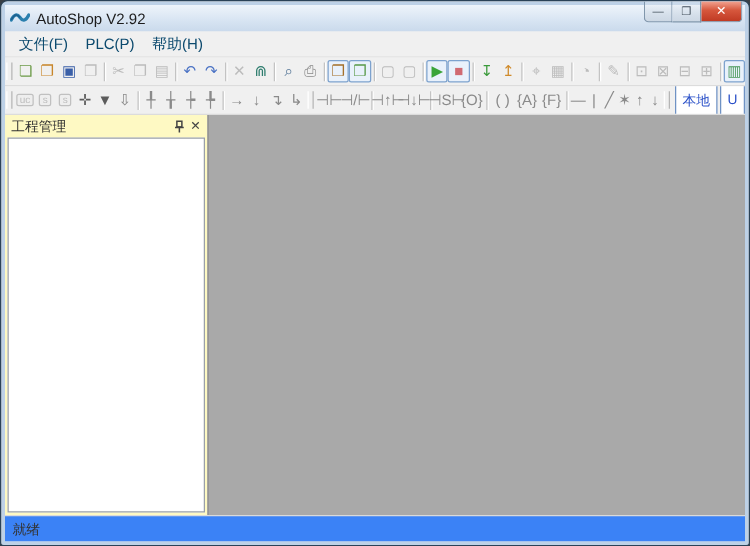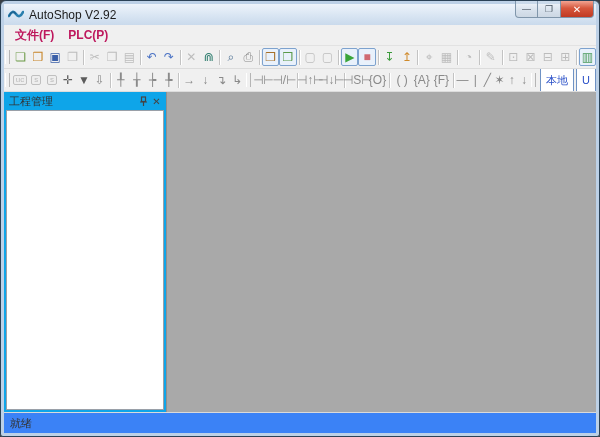--- a/index.html
+++ b/index.html
@@ -21,21 +21,21 @@
   .win-controls{position:absolute;top:-3px;right:2px;display:flex;}
   .wc{width:23px;height:17px;box-sizing:border-box;border:1px solid #8096ab;border-top:none;
       display:flex;align-items:center;justify-content:center;font-size:9px;color:#fff;
       background:linear-gradient(#fdfdfd33,#cdd8e4);color:#44505c;}
   .wc.min{border-radius:0 0 0 4px;}
   .wc.max{border-left:none;}
   .wc.close{border-radius:0 0 4px 0;border-left:none;background:linear-gradient(#f2a492,#d6573d 45%,#c03a23);color:#fff;width:33px;font-size:10px;font-weight:bold;}
   
   .menubar{height:20px;margin:0 3px;background:#f0f0f0;display:flex;align-items:center;
     border-bottom:1px solid #e2e2e2;flex:0 0 auto;padding-left:4px;}
-  .menu-item{font-size:12px;color:#be185d;padding:2px 7px;cursor:default;font-weight:bold;}
+  .menu-item{font-size:12px;color:#0c4a6e;padding:2px 7px;cursor:default;}
   
   .toolbar{height:22px;margin:0 3px;background:#f0f0f0;display:flex;align-items:center;
     border-bottom:1px solid #dcdcdc;overflow:hidden;flex:0 0 auto;white-space:nowrap;}
   .grip{display:inline-block;width:3px;height:14px;margin:0 2px 0 1px;
     border-left:1px solid #fff;border-right:1px solid #b5b5b5;}
   .sep{display:inline-block;width:1px;height:15px;background:#c3c3c3;margin:0 2px;
     box-shadow:1px 0 0 #fff;}
   .btn{display:inline-flex;align-items:center;justify-content:center;
     width:18px;height:18px;box-sizing:border-box;border:1px solid transparent;border-radius:2px;}
   .tb2 .btn{width:17px;}
@@ -43,21 +43,21 @@
   .btn.narrow{width:13px;}
   .btn.active{border-color:#7da2ce;background:#e9f1fb;}
   .g{font-size:12px;line-height:1;color:#6e6e6e;}
   .btn.disabled .g{color:#bcbcbc;}
   .btn.dark .g{color:#8a8a8a;}
   .g.boxed{font-size:8px;border:1px solid #c0c0c0;color:#c0c0c0;padding:0 2px;border-radius:2px;background:#eee;}
   .textbtn{display:inline-block;font-size:11px;color:#2a50c8;border:1px solid #6f92c4;
     background:#fff;padding:15px 5px;margin-left:2px;border-radius:1px;}
   
   .content{flex:1 1 auto;display:flex;margin:0 3px;min-height:0;background:#a9a9a9;}
-  .side-panel{width:162px;flex:0 0 auto;display:flex;flex-direction:column;background:#0ea5e9;}
+  .side-panel{width:162px;flex:0 0 auto;display:flex;flex-direction:column;background:#fef9c3;}
   .panel-header{height:18px;display:flex;align-items:center;padding:0 3px 0 5px;flex:0 0 auto;}
   .panel-title{font-size:11px;color:#333;flex:1 1 auto;}
   .panel-hbtn{width:13px;height:13px;display:flex;align-items:center;justify-content:center;
     font-size:10px;color:#444;}
   .panel-body{flex:1 1 auto;background:#fff;border:1px solid #9aa0a8;margin:0 2px 2px 2px;}
   .canvas{flex:1 1 auto;background:#a9a9a9;border-left:1px solid #8f8f8f;}
   
   .statusbar{height:20px;margin:0 3px 3px 3px;background:#3b82f6;border-top:1px solid #dadada;
     display:flex;align-items:center;padding-left:6px;flex:0 0 auto;}
   .status-text{font-size:11px;color:#333;}
@@ -78,20 +78,21 @@
     <span class="win-controls">
       <span class="wc min">—</span>
       <span class="wc max">❐</span>
       <span class="wc close">✕</span>
     </span>
   </div>
 
   <div class="menubar" id="menubar">
       <span class="menu-item">文件(F)</span>
       <span class="menu-item">PLC(P)</span>
+      <span class="menu-item">帮助(H)</span>
     </div>
 
   <div class="toolbar tb1" id="toolbar-main">
       <span class="grip"></span>
       <span class="btn ">
         <span class="g" style="color: rgb(111, 156, 74);">❏</span>
       </span>
       <span class="btn ">
         <span class="g" style="color: rgb(200, 134, 42);">❐</span>
       </span>

